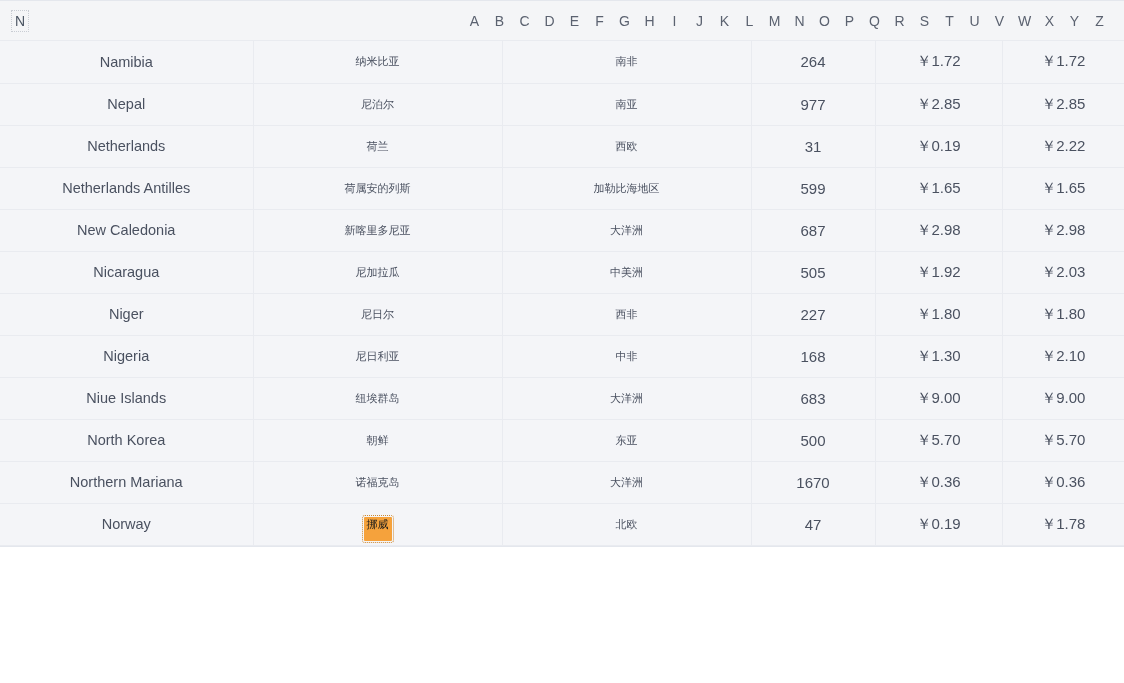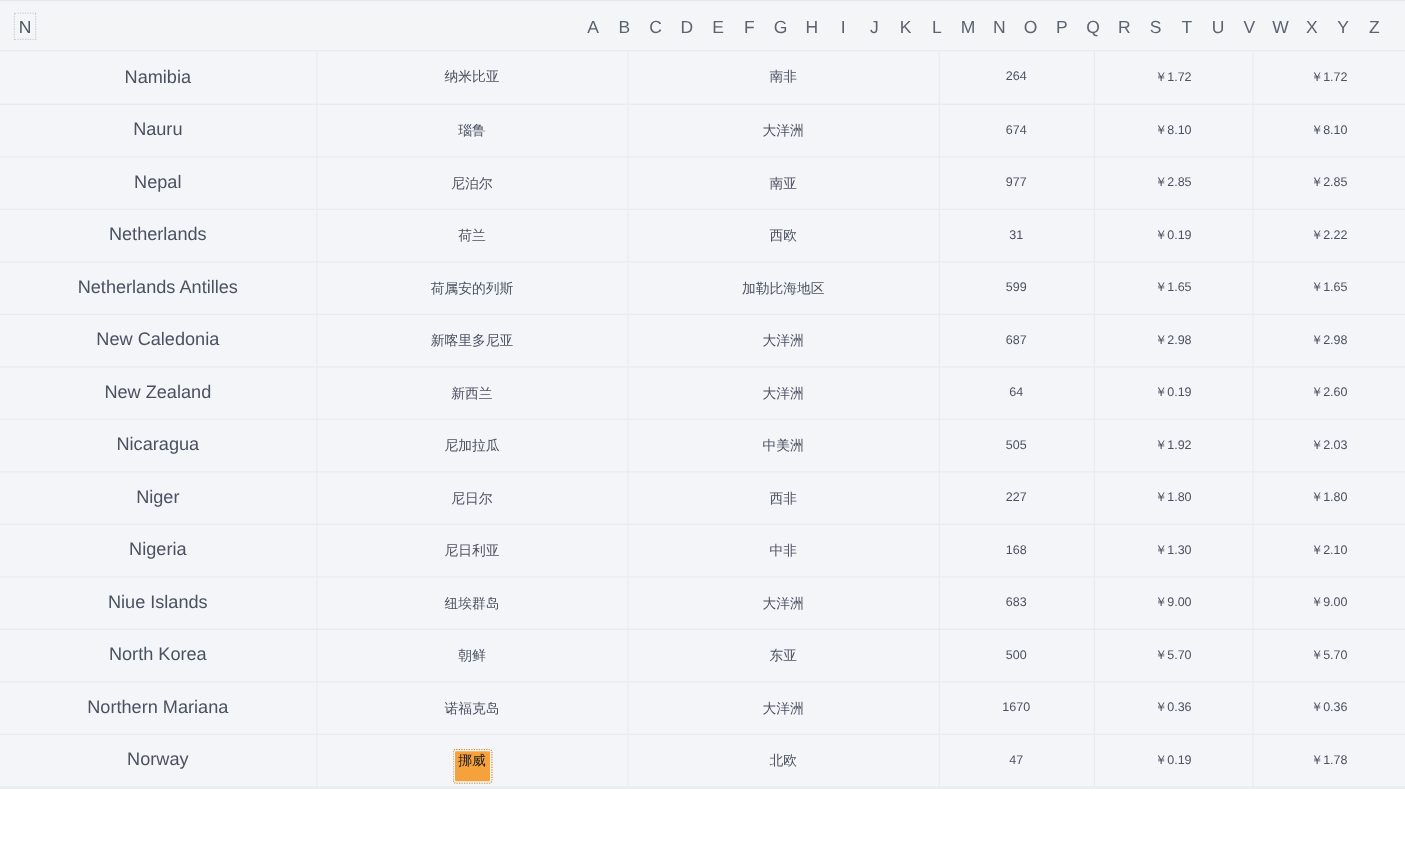--- a/index.html
+++ b/index.html
@@ -99,21 +99,21 @@
   table.grid tr td:last-child {
     border-right: none;
   }
   table.grid td.cn,
   table.grid td.region {
     font-family: "DejaVu Sans", "Liberation Sans", sans-serif;
     font-size: 11px;
   }
   table.grid td.num,
   table.grid td.price {
-    font-size: 10px;
+    font-size: 15px;
     color: #4a5160;
   }
 
   
   .hl {
     background: #f5a23c;
     color: #1b1b1b;
     padding: 1px 3px 10px 3px;
     outline: 1px dotted #d08a2f;
     outline-offset: 1px;
@@ -178,28 +178,20 @@
 
       <tr>
             <td class="en">Namibia</td>
             <td class="cn">纳米比亚</td>
             <td class="region">南非</td>
             <td class="num">264</td>
             <td class="price">￥1.72</td>
             <td class="price">￥1.72</td>
           </tr>
           <tr>
-            <td class="en">Nauru</td>
-            <td class="cn">瑙鲁</td>
-            <td class="region">大洋洲</td>
-            <td class="num">674</td>
-            <td class="price">￥8.10</td>
-            <td class="price">￥8.10</td>
-          </tr>
-          <tr>
             <td class="en">Nepal</td>
             <td class="cn">尼泊尔</td>
             <td class="region">南亚</td>
             <td class="num">977</td>
             <td class="price">￥2.85</td>
             <td class="price">￥2.85</td>
           </tr>
           <tr>
             <td class="en">Netherlands</td>
             <td class="cn">荷兰</td>
@@ -218,28 +210,20 @@
           </tr>
           <tr>
             <td class="en">New Caledonia</td>
             <td class="cn">新喀里多尼亚</td>
             <td class="region">大洋洲</td>
             <td class="num">687</td>
             <td class="price">￥2.98</td>
             <td class="price">￥2.98</td>
           </tr>
           <tr>
-            <td class="en">New Zealand</td>
-            <td class="cn">新西兰</td>
-            <td class="region">大洋洲</td>
-            <td class="num">64</td>
-            <td class="price">￥0.19</td>
-            <td class="price">￥2.60</td>
-          </tr>
-          <tr>
             <td class="en">Nicaragua</td>
             <td class="cn">尼加拉瓜</td>
             <td class="region">中美洲</td>
             <td class="num">505</td>
             <td class="price">￥1.92</td>
             <td class="price">￥2.03</td>
           </tr>
           <tr>
             <td class="en">Niger</td>
             <td class="cn">尼日尔</td>

